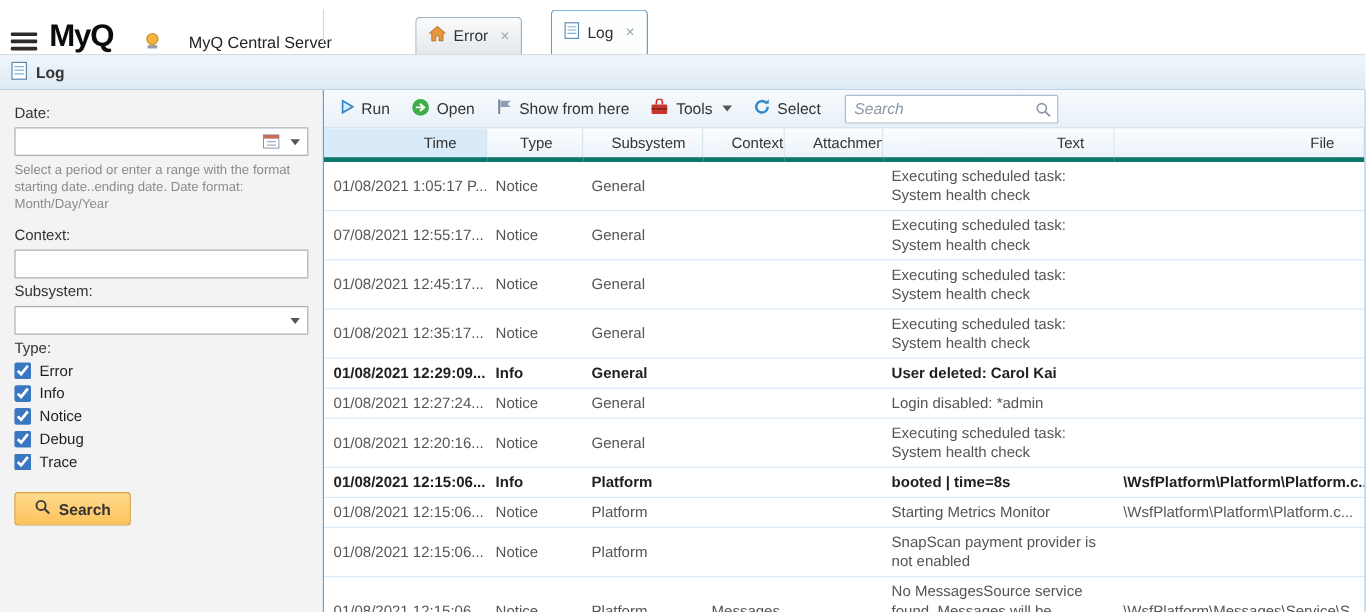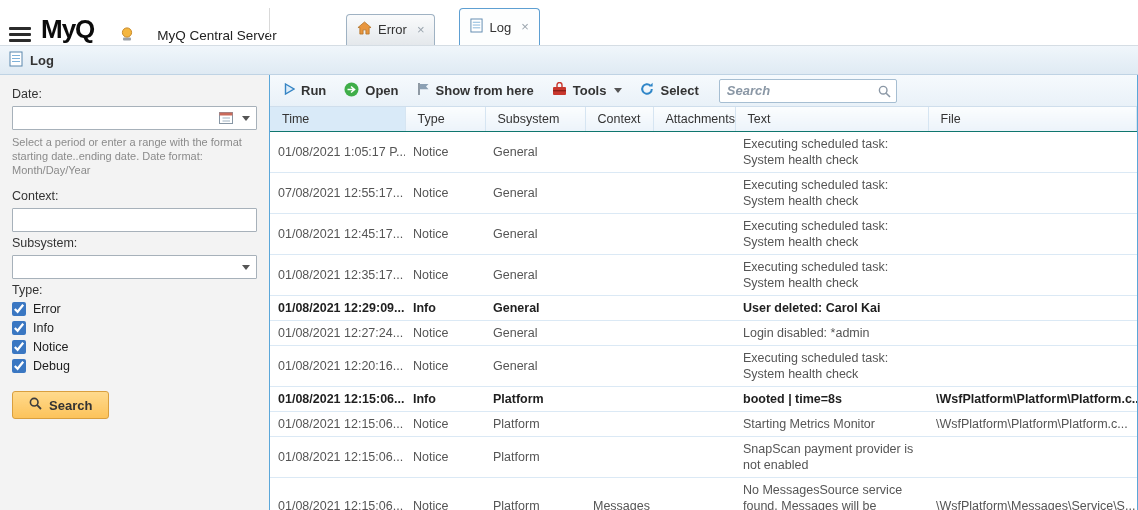--- a/index.html
+++ b/index.html
@@ -47,36 +47,36 @@
   .type-list { margin-top:2px; }
   .cb { display:flex; align-items:center; gap:7px; margin:5px 0; font-size:12.5px; color:#1d1d1d; cursor:pointer; }
   .cb input { width:14px; height:14px; margin:0; accent-color:#3a77c2; cursor:pointer; }
   .search-btn { margin-top:13px; display:inline-flex; align-items:center; gap:7px;
                 background:linear-gradient(#ffda8d,#fcc35b); border:1px solid #d99f3e; border-radius:3px;
                 padding:5px 16px; font-weight:bold; font-size:13px; color:#333; cursor:pointer; }
 
   
   .main { flex:1; min-width:0; border-left:1px solid #5ba7d9; background:#fff; display:flex; flex-direction:column; }
   .toolbar { height:32px; flex:none; display:flex; align-items:center; gap:2px; padding:0 6px;
-             background:linear-gradient(#f6fafd,#e9f1f8); border-bottom:1px solid #cfdeec;font-weight:bold; }
+             background:linear-gradient(#f6fafd,#e9f1f8); border-bottom:1px solid #cfdeec; }
   .tbtn { display:flex; align-items:center; gap:6px; padding:4px 8px; color:#333; font-size:13px;
           border-radius:2px; cursor:pointer; white-space:nowrap; }
   .tbtn .dd { width:0; height:0; border-left:4px solid transparent; border-right:4px solid transparent;
               border-top:5px solid #555; margin-left:2px; }
   .toolbar-search { position:relative; margin-left:10px; }
   .toolbar-search input { width:178px; height:24px; border:1px solid #a6bed2; border-radius:2px;
                           padding:2px 24px 2px 7px; font:inherit; color:#333; font-style:italic; }
   .toolbar-search input::placeholder { color:#8a97a5; font-style:italic; }
   .toolbar-search svg { position:absolute; right:6px; top:6px; }
 
   
   .table-wrap { flex:1; overflow:hidden; }
   table { border-collapse:collapse; width:100%; table-layout:fixed; font-size:12.5px; }
-  th { background:linear-gradient(#fbfdfe,#ecf3fa); border-right:1px solid #d6e5f2; border-bottom:1px solid #0f766e;
-       text-align:left; font-weight:normal; color:#333; padding:5px 12px; height:23px; cursor:pointer;
+  th { background:linear-gradient(#fbfdfe,#ecf3fa); border-right:1px solid #d6e5f2; border-bottom:4px solid #0f766e;
+       text-align:right; font-weight:normal; color:#333; padding:5px 24px; height:23px; cursor:pointer;
        white-space:nowrap; overflow:hidden; }
   th.sorted { background:#d9eaf8; }
   td { border-bottom:1px solid #dbe9f5; padding:4px 8px; color:#555; line-height:16px;
        overflow:hidden; vertical-align:middle; }
   td.nowrap { white-space:nowrap; }
   tr.bold td { font-weight:bold; color:#1f1f1f; }
   tr { cursor:default; }
 </style>
 </head>
 <body>
@@ -182,20 +182,24 @@
   <label class="cb">
     <input type="checkbox" checked="" style="">
     <span>Notice</span>
   </label>
 
   <label class="cb">
     <input type="checkbox" checked="" style="">
     <span>Debug</span>
   </label>
 
+  <label class="cb">
+    <input type="checkbox" checked="" style="">
+    <span>Trace</span>
+  </label>
 </div>
 
     <button class="search-btn">
       <span>
         <svg width="13" height="13" viewBox="0 0 13 13">
             <circle cx="5.2" cy="5.2" r="3.8" fill="none" stroke="#3c3c3c" stroke-width="1.6"></circle>
             <line x1="8.2" y1="8.2" x2="12" y2="12" stroke="#3c3c3c" stroke-width="1.8"></line>
           </svg>
       </span>
       <span>Search</span>

